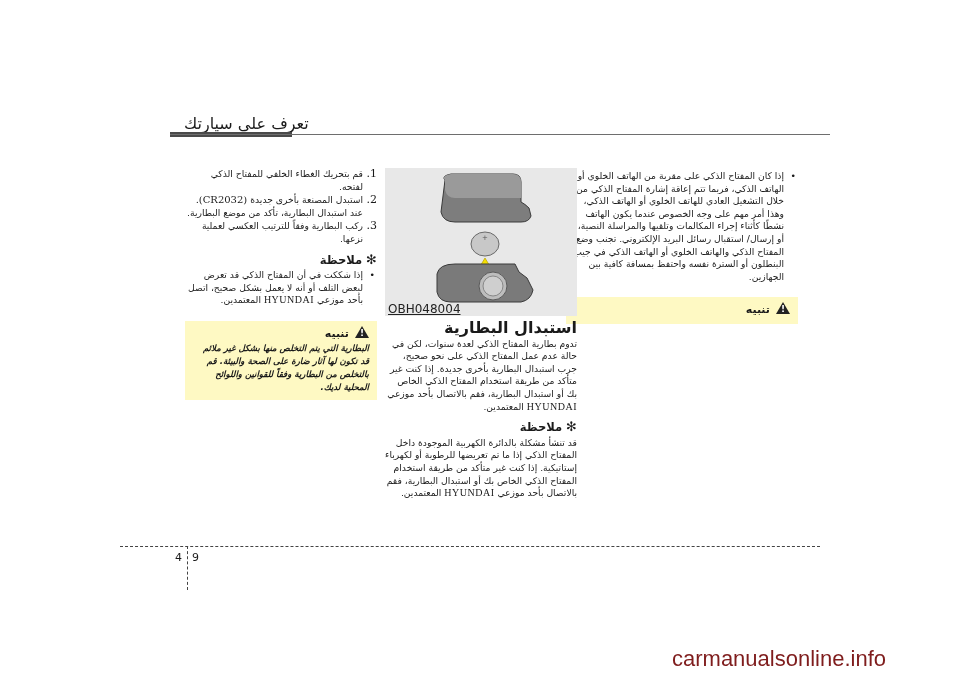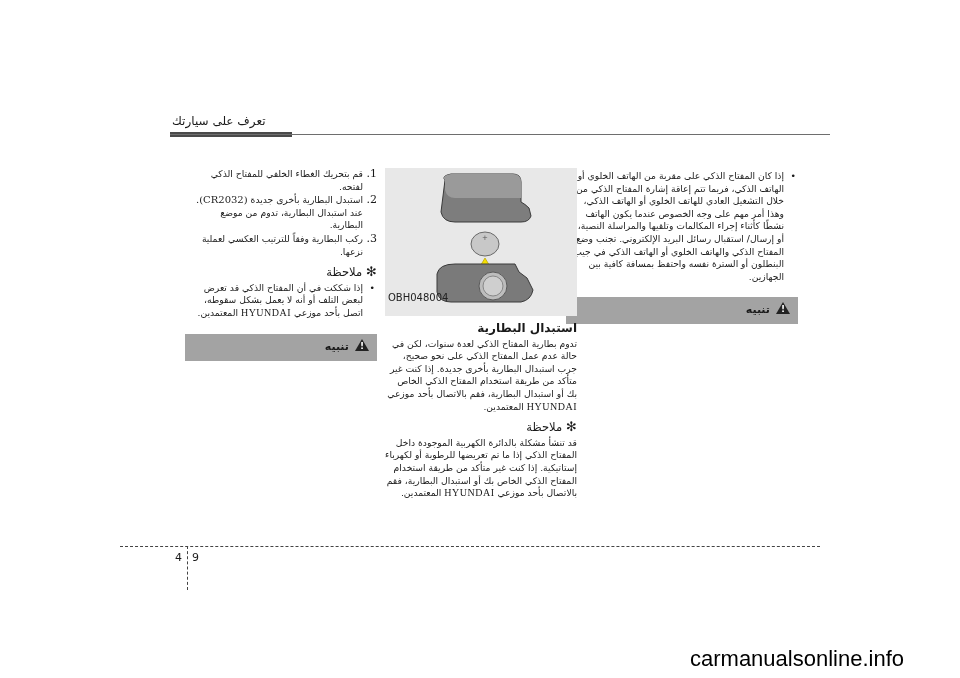--- a/index.html
+++ b/index.html
@@ -1,45 +1,45 @@
 <!DOCTYPE html>
 <html><head>
 <meta charset="utf-8">
 <style>
   html, body { margin: 0; padding: 0; background: #ffffff; }
   body { width: 960px; height: 678px; position: relative; overflow: hidden;
          font-family: "DejaVu Sans", sans-serif; color: #1a1a1a; }
-  .header-title { position: absolute; left: 172px; top: 114px; font-size: 12px; direction: rtl; }
+  .header-title { position: absolute; left: 184px; top: 114px; font-size: 16px; direction: rtl; }
   .header-rule { position: absolute; left: 170px; top: 134px; width: 660px; height: 1px; background: #6e6e6e; }
   .header-rule-thick { position: absolute; left: 170px; top: 132px; width: 122px; height: 5px; background: #4a4a4a; }
   .col { position: absolute; direction: rtl; text-align: right; font-size: 9.2px; line-height: 12.6px; }
   .col-right { left: 566px; top: 170px; width: 232px; }
   .col-mid { left: 385px; top: 168px; width: 192px; }
   .col-left { left: 185px; top: 168px; width: 192px; }
   .bullet { position: relative; padding-right: 14px; margin: 0 0 4px 0; }
   .bullet::before { content: "•"; position: absolute; right: 2px; top: 0; }
   .hyundai { font-family: Liberation Serif, serif; font-size: 10px; letter-spacing: .5px; }
-  .section-h { font-weight: bold; font-size: 12px; margin: 6px 0 3px 0; }
-  .note-h { font-weight: normal; font-size: 11.5px; margin: 8px 0 3px 0; }
+  .section-h { font-weight: bold; font-size: 16px; margin: 6px 0 3px 0; }
+  .note-h { font-weight: bold; font-size: 11.5px; margin: 8px 0 3px 0; }
   .note-h .star { font-size: 13px; margin-left: 4px; }
-  .caution { background: #a3a3a3; padding: 5px 8px 6px 8px; font-style: italic; font-weight: bold; font-size: 8.6px; line-height: 13px; }
+  .caution { background: #fef9c3; padding: 5px 8px 6px 8px; font-style: italic; font-weight: bold; font-size: 8.6px; line-height: 13px; }
   .caution-h { font-size: 11px; font-style: normal; margin-bottom: 2px; }
   .warn-icon { display: inline-block; width: 0; height: 0; border-left: 7px solid transparent; border-right: 7px solid transparent; border-bottom: 12px solid #222; position: relative; vertical-align: -1px; margin-left: 6px; }
   .warn-icon::after { content: "!"; position: absolute; left: -2px; top: 1px; color: #fff; font-size: 9px; font-weight: bold; font-style: normal; }
   .figure { width: 192px; height: 148px; background: #e8e8e8; position: relative; }
-  .fig-code { position: absolute; left: 3px; bottom: 11px; font-size: 10px; direction: ltr; color: #222; }
+  .fig-code { position: absolute; left: 3px; bottom: 0; font-size: 12px; direction: ltr; color: #222; text-decoration: underline; }
   .num-list { list-style: none; margin: 0; padding: 0; }
   .num-list li { position: relative; padding-right: 14px; margin-bottom: 1px; }
   .num-list li .n { position: absolute; right: 0; top: 0; font-family: "DejaVu Serif", serif; font-size: 11px; }
   .cr { font-family: "DejaVu Serif", serif; font-size: 10px; }
   .footer-rule { position: absolute; left: 120px; top: 546px; width: 700px; border-top: 1px dashed #444; }
   .footer-vrule { position: absolute; left: 187px; top: 546px; height: 44px; border-left: 1px dashed #444; }
   .page-sec { position: absolute; left: 175px; top: 551px; font-size: 11px; }
   .page-num { position: absolute; left: 192px; top: 551px; font-size: 11px; }
-  .watermark { position: absolute; left: 690px; top: 646px; font-size: 22px; color: #000000; font-family: "Liberation Sans", sans-serif; }
+  .watermark { position: absolute; left: 672px; top: 646px; font-size: 22px; color: #7f1d1d; font-family: "Liberation Sans", sans-serif; }
 </style>
 </head>
 <body>
 
 <div class="header-title">تعرف على سيارتك</div>
 <div class="header-rule-thick"></div>
 <div class="header-rule"></div>
 
 <div class="col col-right">
   <div class="bullet">إذا كان المفتاح الذكي على مقربة من الهاتف الخلوي أو الهاتف الذكي، فربما تتم إعاقة إشارة المفتاح الذكي من خلال التشغيل العادي للهاتف الخلوي أو الهاتف الذكي، وهذا أمر مهم على وجه الخصوص عندما يكون الهاتف نشطًا كأثناء إجراء المكالمات وتلقيها والمراسلة النصية، و/ أو إرسال/ استقبال رسائل البريد الإلكتروني. تجنب وضع المفتاح الذكي والهاتف الخلوي أو الهاتف الذكي في جيب البنطلون أو السترة نفسه واحتفظ بمسافة كافية بين الجهازين.</div>
@@ -76,35 +76,36 @@
   <div>
     <span>قد تنشأ مشكلة بالدائرة الكهربية الموجودة داخل المفتاح الذكي إذا ما تم تعريضها للرطوبة أو لكهرباء إستاتيكية. إذا كنت غير متأكد من طريقة استخدام المفتاح الذكي الخاص بك أو استبدال البطارية، فقم بالاتصال بأحد موزعي</span>
     <span class="hyundai">HYUNDAI</span>
     <span>المعتمدين.</span>
   </div>
 </div>
 
 <div class="col col-left">
   <ol class="num-list">
     <li><span class="n">1.</span><span>قم بتحريك الغطاء الخلفي للمفتاح الذكي لفتحه.</span></li>
-    <li><span class="n">2.</span><span>استبدل البطارية بأخرى جديدة</span> <span class="cr">(CR2032).</span><div>عند استبدال البطارية، تدوم من موضع البطارية.</div></li>
+    <li><span class="n">2.</span><span>استبدل المصنعة بأخرى جديدة</span> <span class="cr">(CR2032).</span><div>عند استبدال البطارية، تأكد من موضع البطارية.</div></li>
     <li><span class="n">3.</span><span>ركب البطارية وفقاً للترتيب العكسي لعملية نزعها.</span></li>
   </ol>
   <div class="note-h">
     <span class="star">✻</span><span>ملاحظة</span>
   </div>
   <div class="bullet">
-    <span>إذا شككت في أن المفتاح الذكي قد تعرض لبعض التلف أو أنه لا يعمل بشكل سقوطه، اتصل بأحد موزعي</span>
+    <span>إذا شككت في أن المفتاح الذكي قد تعرض لبعض التلف أو أنه لا يعمل بشكل صحيح، اتصل بأحد موزعي</span>
     <span class="hyundai">HYUNDAI</span>
     <span>المعتمدين.</span>
   </div>
   <div class="caution" style="margin-top:14px;">
     <div class="caution-h">
       <span class="warn-icon"></span><span>تنبيه</span>
     </div>
+    <div>البطارية التي يتم التخلص منها بشكل غير ملائم قد تكون لها آثار ضارة على الصحة والبيئة. قم بالتخلص من البطارية وفقاً للقوانين واللوائح المحلية لديك.</div>
   </div>
 </div>
 
 <div class="footer-rule"></div>
 <div class="footer-vrule"></div>
 <div class="page-sec">4</div>
 <div class="page-num">9</div>
 <div class="watermark">carmanualsonline.info</div>
 
 </body></html>

